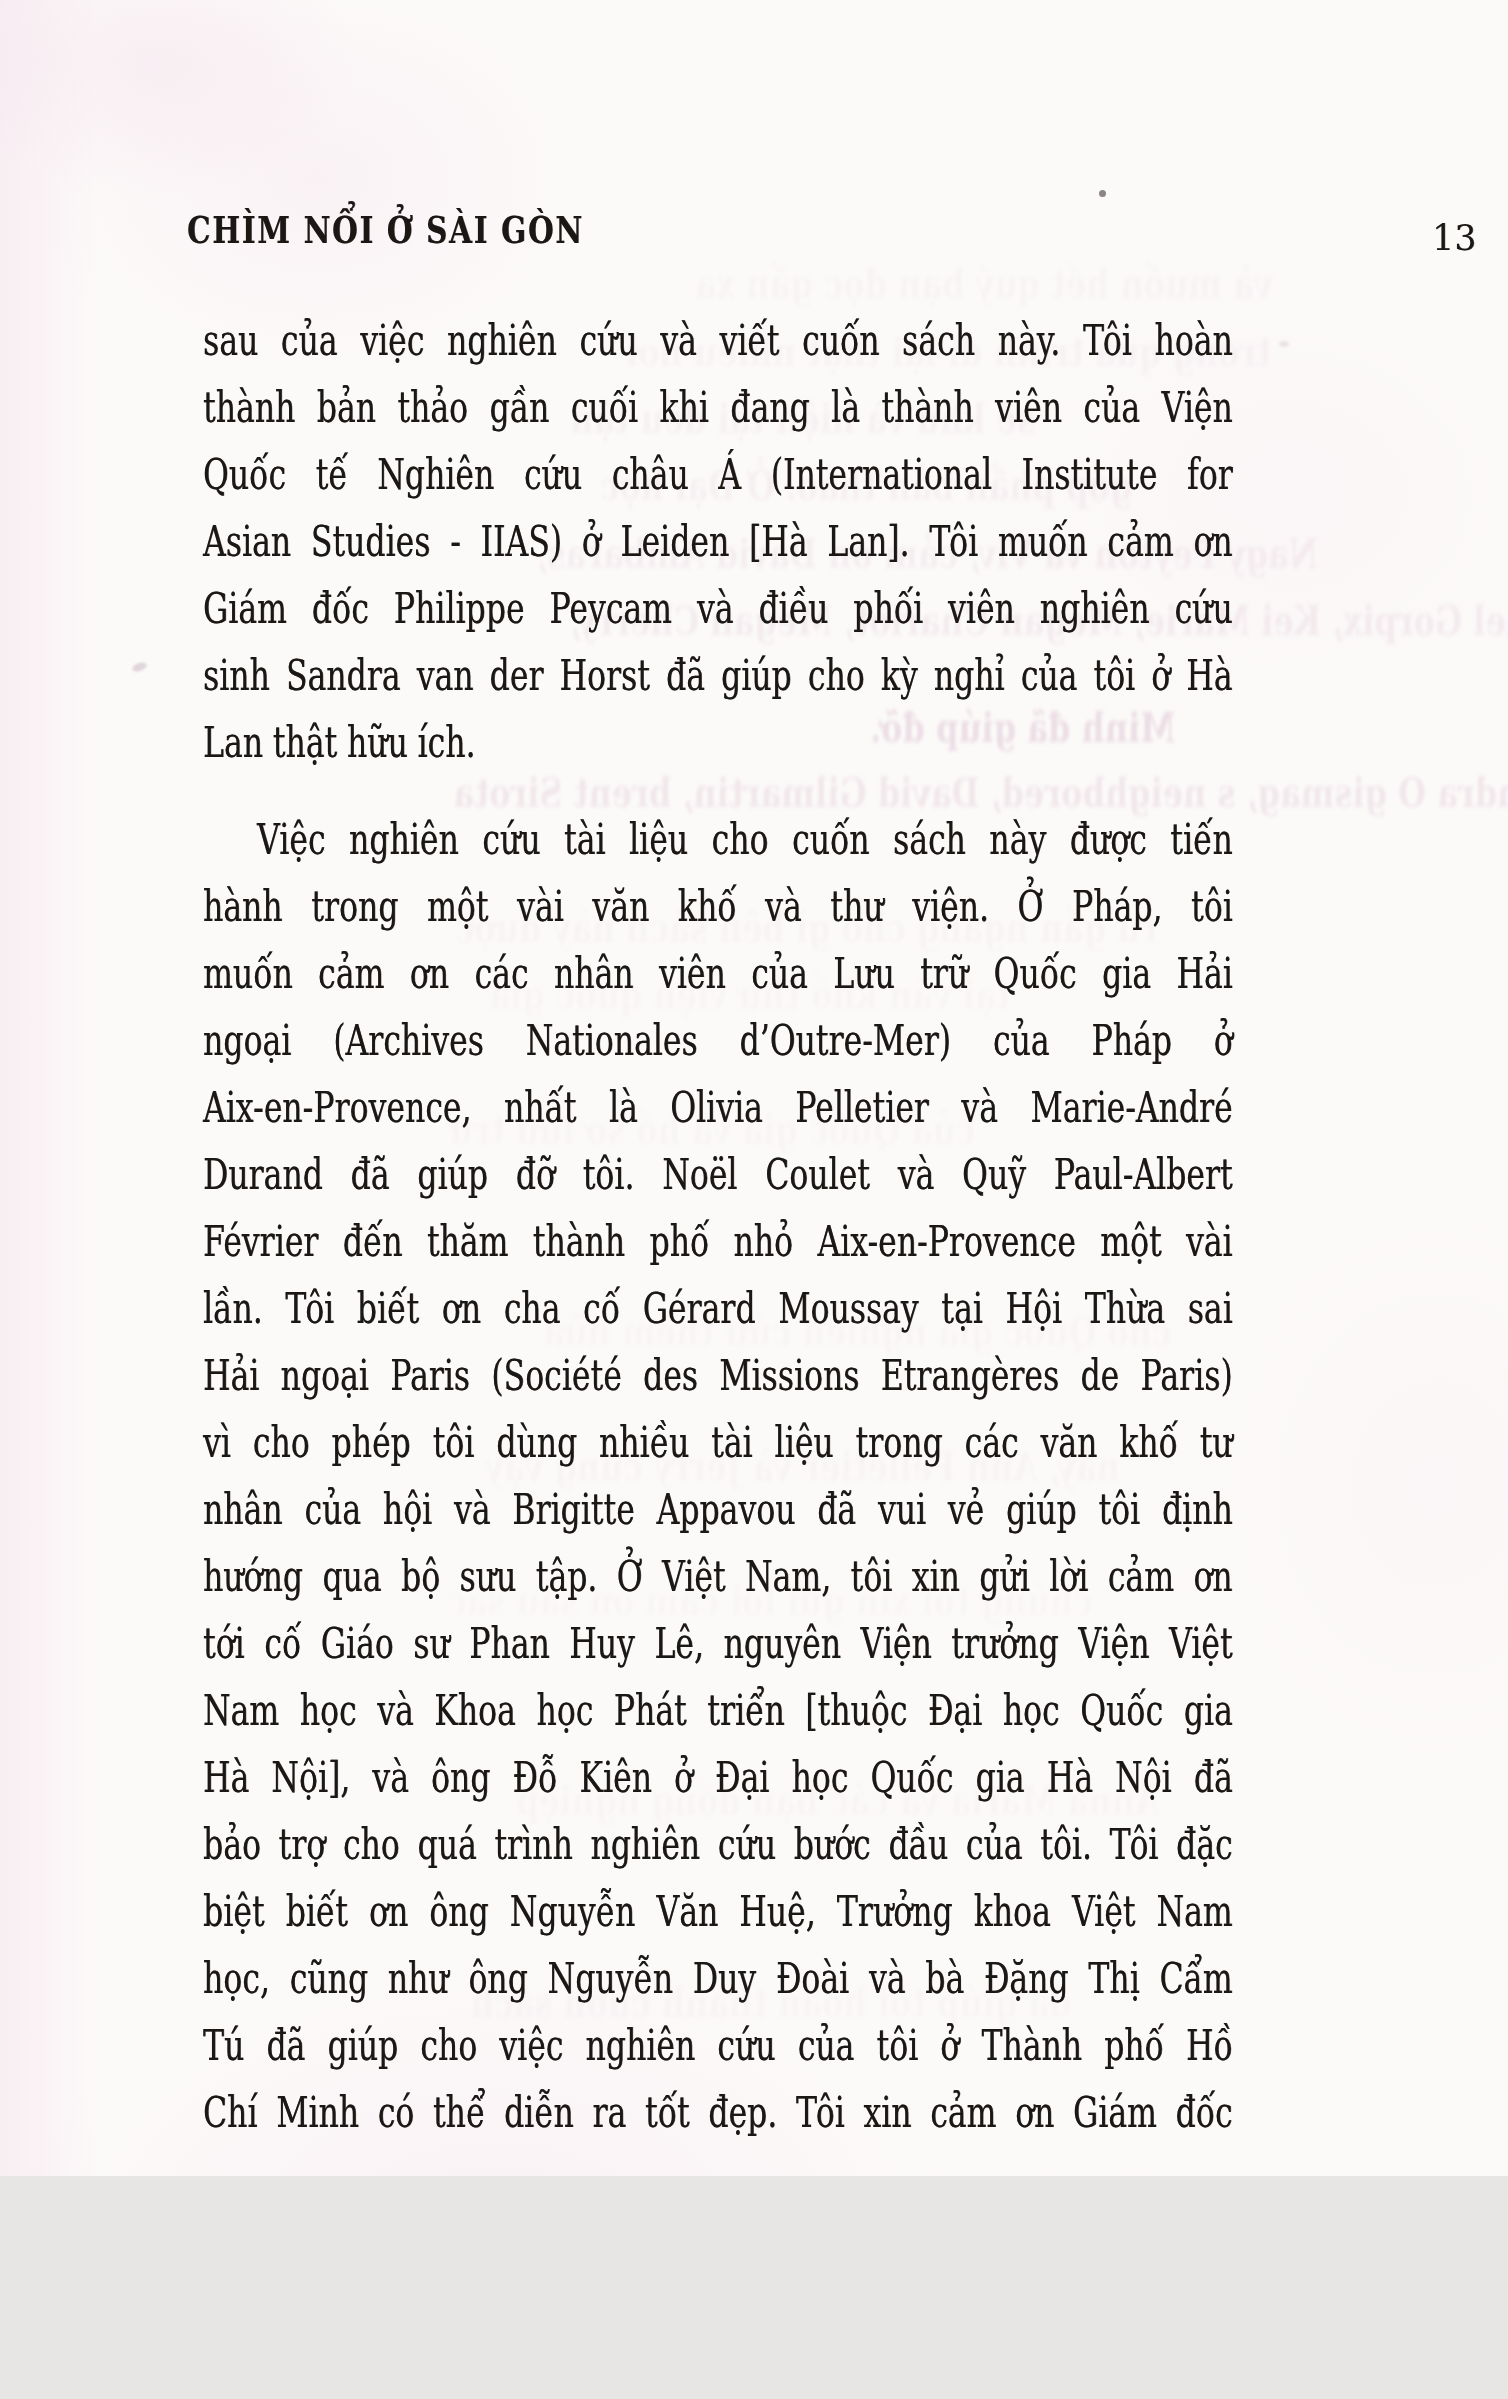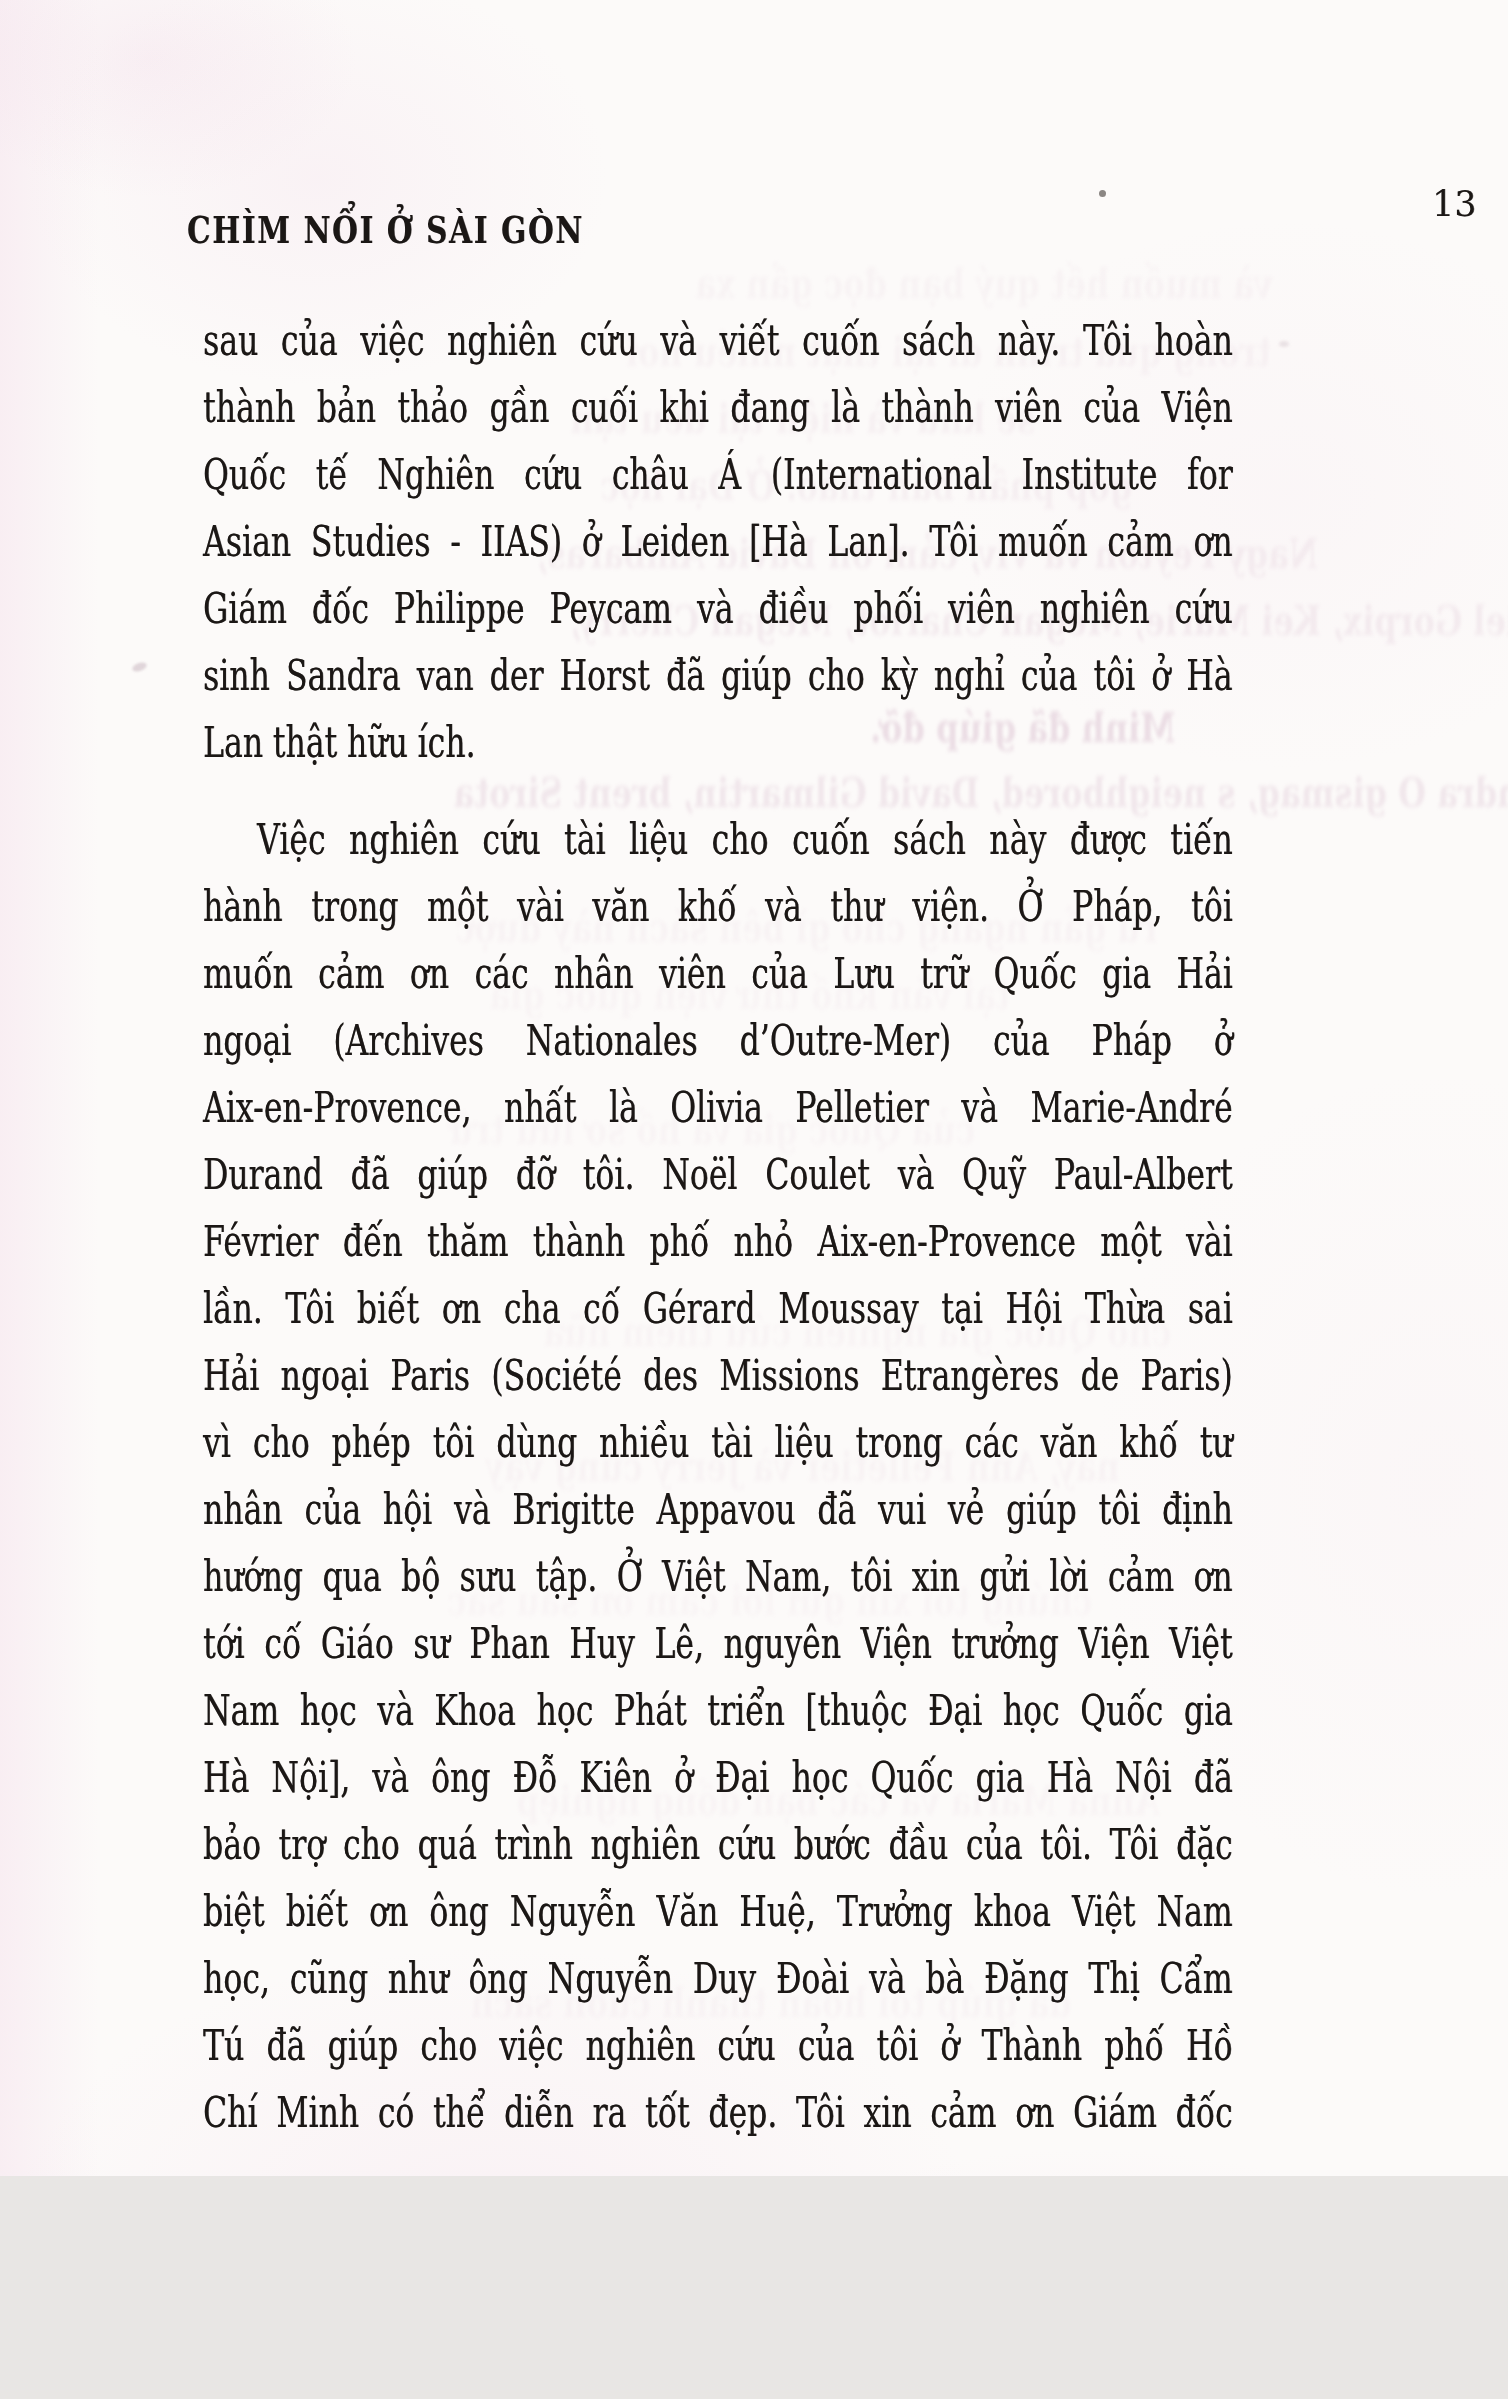--- a/index.html
+++ b/index.html
@@ -36,21 +36,21 @@
     background:linear-gradient(to top, rgba(230,175,208,0.38), rgba(230,175,208,0));
   }
   .running-head {
     position:absolute; left:187px; top:208px;
     font-size:37px; font-weight:600; letter-spacing:2px;
     color:var(--ink); white-space:nowrap;
     transform:scaleX(0.80); transform-origin:0 0;
     text-shadow:0.5px 0 0 rgba(27,23,21,0.5);
   }
   .page-number {
-    position:absolute; left:1432px; top:184px;
+    position:absolute; left:1432px; top:218px;
     font-size:35px; color:var(--ink);
     text-shadow:0.4px 0 0 rgba(27,23,21,0.5);
   }
   .body-block { position:absolute; left:186px; top:290px; width:1030px; }
   .para { margin:17px; }
   .para + .para { margin-top:30px; }
   .line {
     display:flex; justify-content:space-between;
     width:1373px; height:67px; line-height:67px;
     font-size:42px; color:var(--ink);

